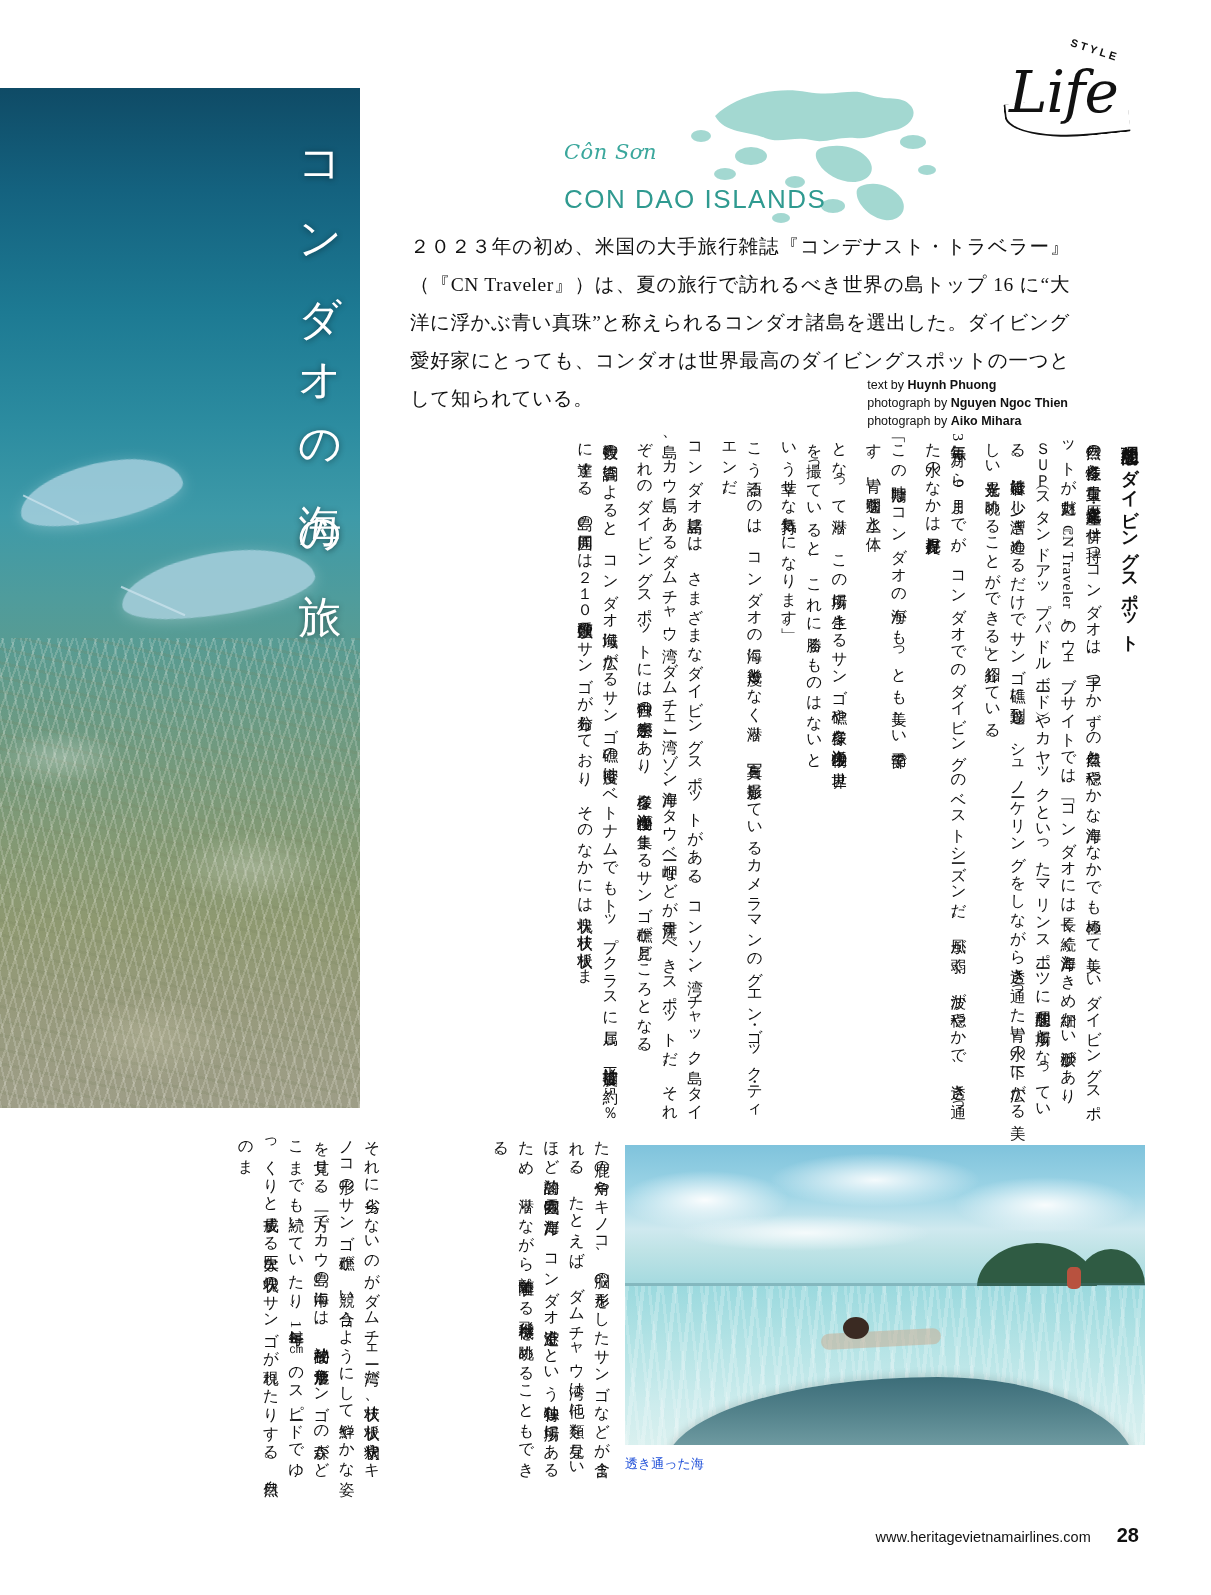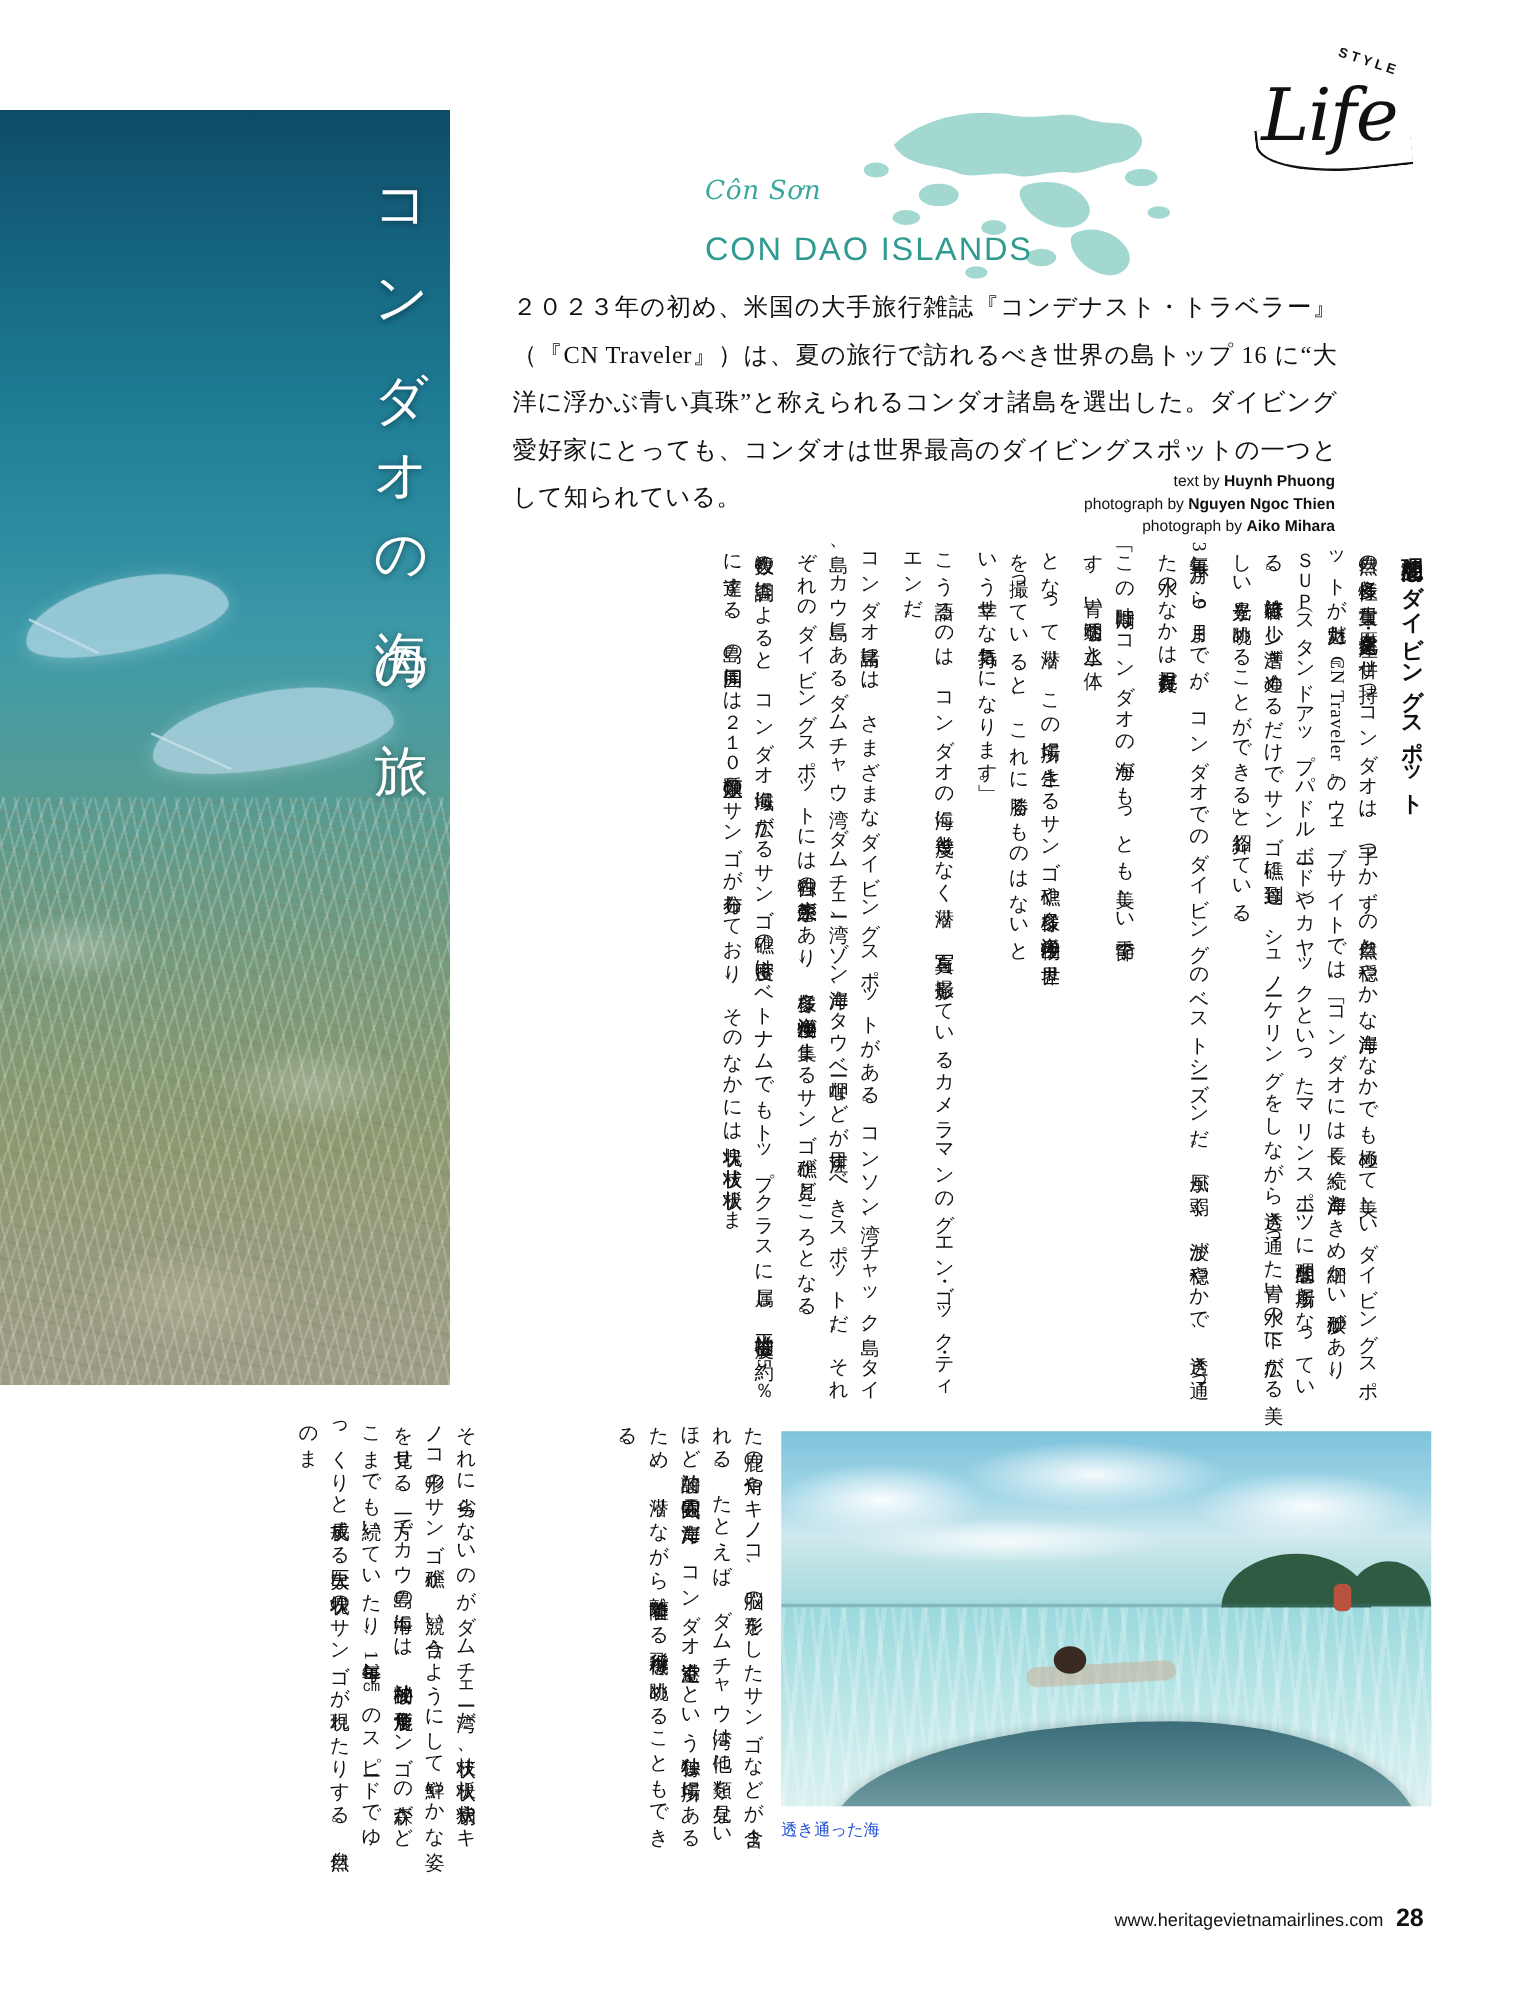--- a/index.html
+++ b/index.html
@@ -189,21 +189,20 @@
     line-height: 1.95;
     color: #111;
     text-align: justify;
     letter-spacing: 0.5px;
   }
 
   .credits {
     position: absolute;
     right: 143px;
     top: 376px;
-    text-align: right;
     font-family: "Liberation Sans", sans-serif;
     font-size: 12.5px;
     line-height: 1.45;
     color: #111;
   }
   .credits b { font-weight: 700; }
 
   
   .vcols {
     position: absolute;
@@ -342,21 +341,21 @@
     color: #1d4ed8;
   }
 
   
   .footer {
     position: absolute;
     right: 72px;
     bottom: 48px;
     display: flex;
     align-items: baseline;
-    gap: 10px;
+    gap: 26px;
     font-family: "Liberation Sans", sans-serif;
     font-size: 14.5px;
     color: #111;
   }
   .footer .pageno {
     font-size: 20px;
     font-weight: 700;
   }
 </style>
 </head>

